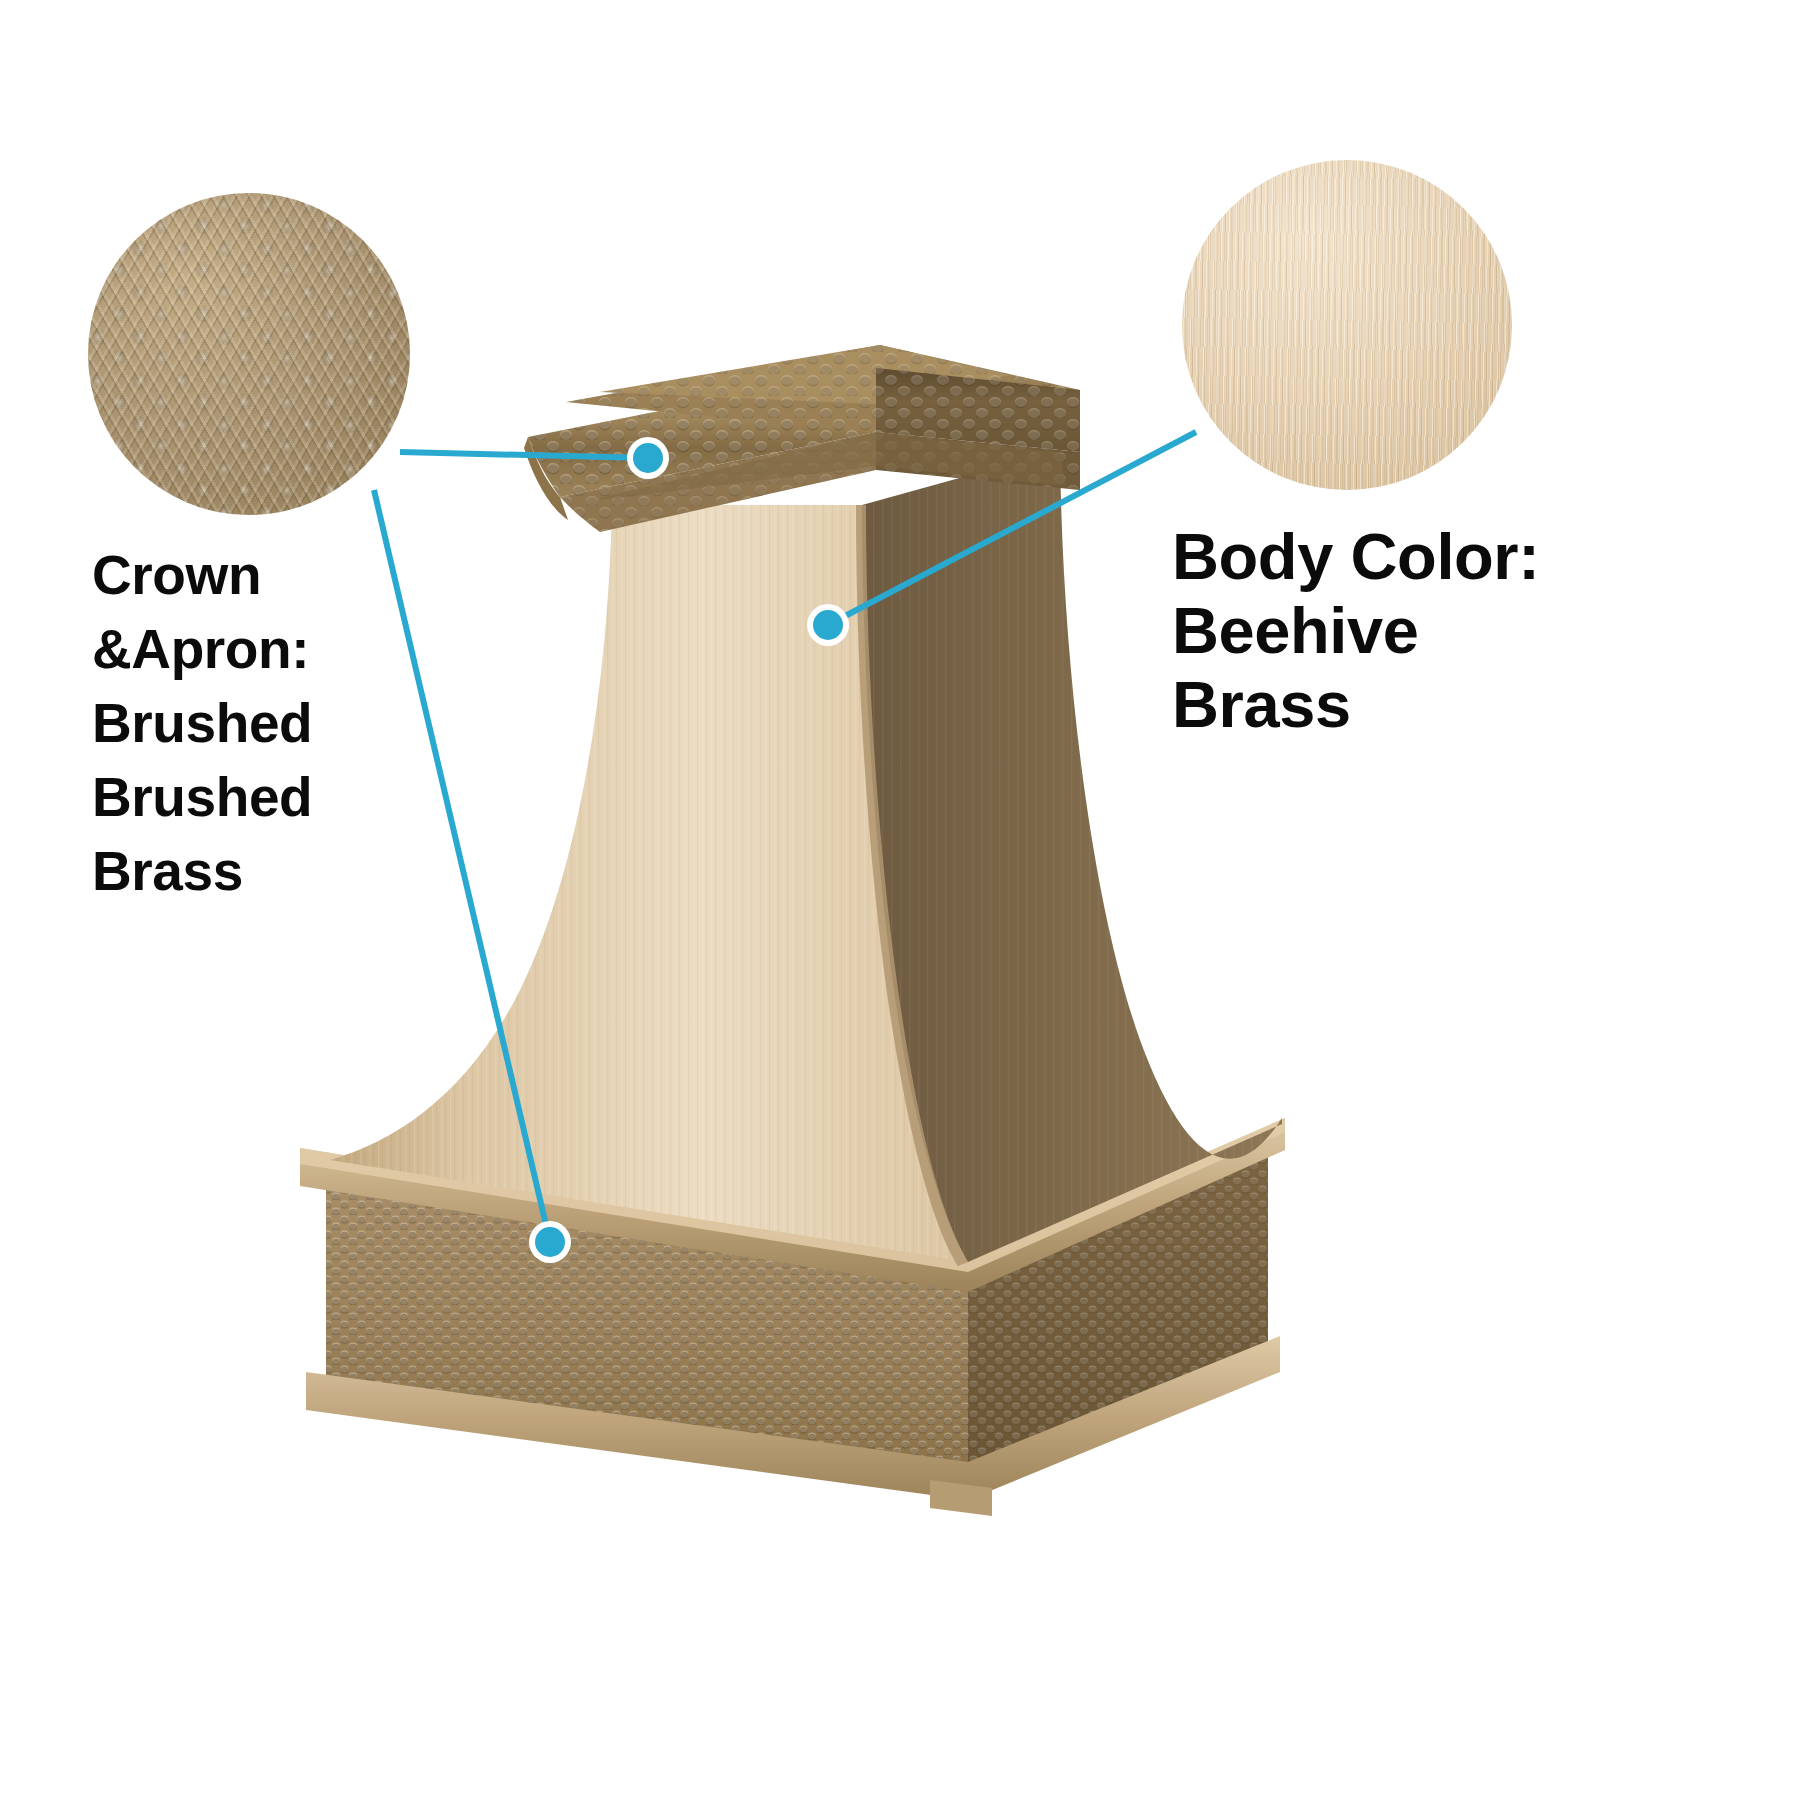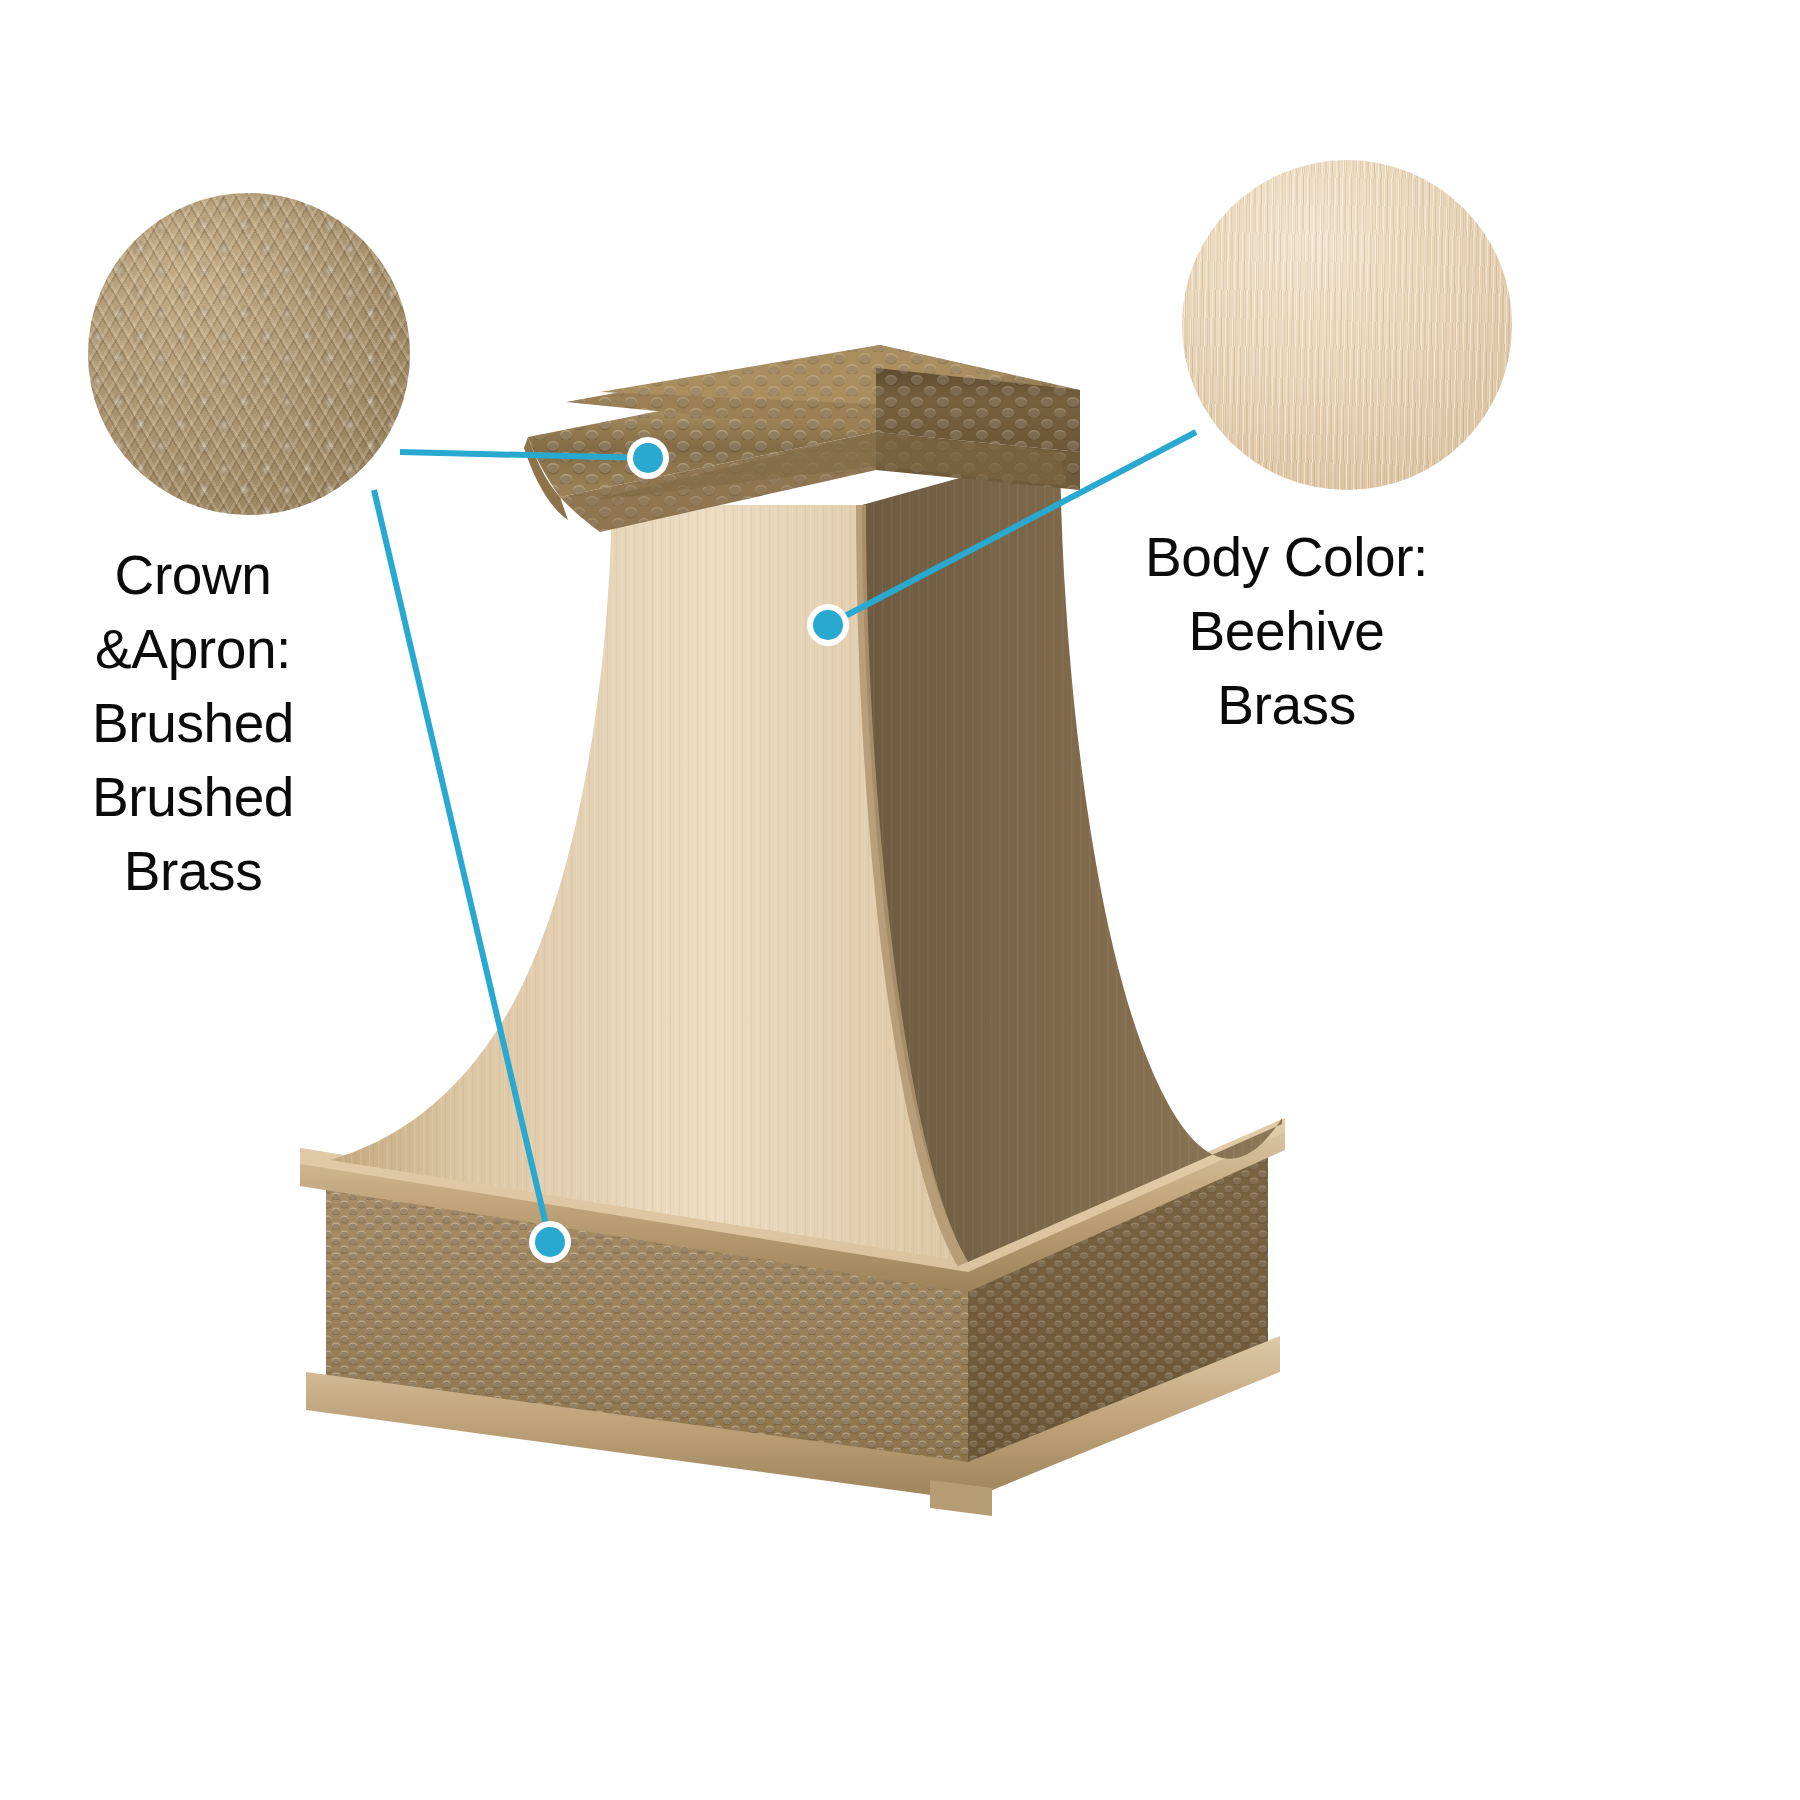--- a/index.html
+++ b/index.html
@@ -45,24 +45,24 @@
       radial-gradient(circle at 38% 24%, #f3e4cd 0%, #e9d5b8 44%, #d6bd97 100%);
     background-size:100% 100%,100% 100%;
   }
   .sw-brush::after{
     content:"";position:absolute;inset:0;
     background-image:
       repeating-linear-gradient(89deg, rgba(120,92,58,.10) 0 1px, rgba(255,252,244,.18) 1px 2px, rgba(120,92,58,0) 2px 6px);
   }
 
   
-  .label{position:absolute;color:#0b0b0b;font-weight:400;letter-spacing:-.4px;text-align:center;}
+  .label{position:absolute;color:#0b0b0b;font-weight:700;letter-spacing:-.4px;}
   .label .ln{display:block;white-space:pre;}
   #label-left{left:92px;top:538px;font-size:55px;line-height:74px;}
-  #label-right{left:1145px;top:520px;font-size:55px;line-height:74px;}
+  #label-right{left:1172px;top:520px;font-size:65px;line-height:74px;}
 
   
   #callouts{position:absolute;left:0;top:0;width:1800px;height:1800px;pointer-events:none;}
 
   
   #hood{position:absolute;left:0;top:0;width:1800px;height:1800px;}
 </style>
 </head>
 <body>
 

